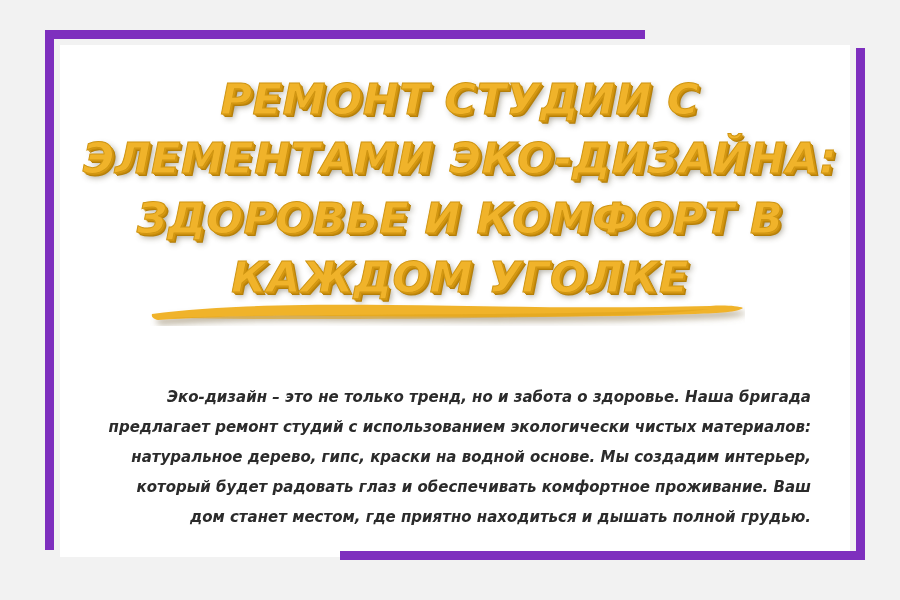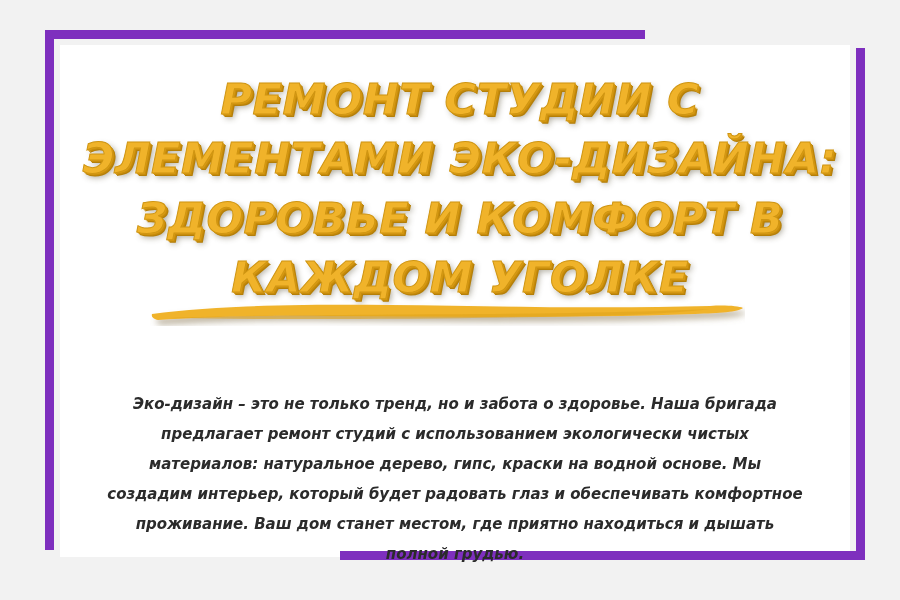--- a/index.html
+++ b/index.html
@@ -99,22 +99,22 @@
     top: 378px;
     width: 720px;
   }
   .body-text {
     font-family: "DejaVu Sans", sans-serif;
     font-style: italic;
     font-weight: bold;
     font-size: 15px;
     line-height: 2.0;
     color: #2b2b2b;
-    margin: 11px;
-    text-align: center;
+    margin: 4px;
+    text-align: right;
   }
 </style>
 </head>
 <body>
 
 <div class="poster">
 
   <div class="card"></div>
 
   <div class="frame-tl"></div>

